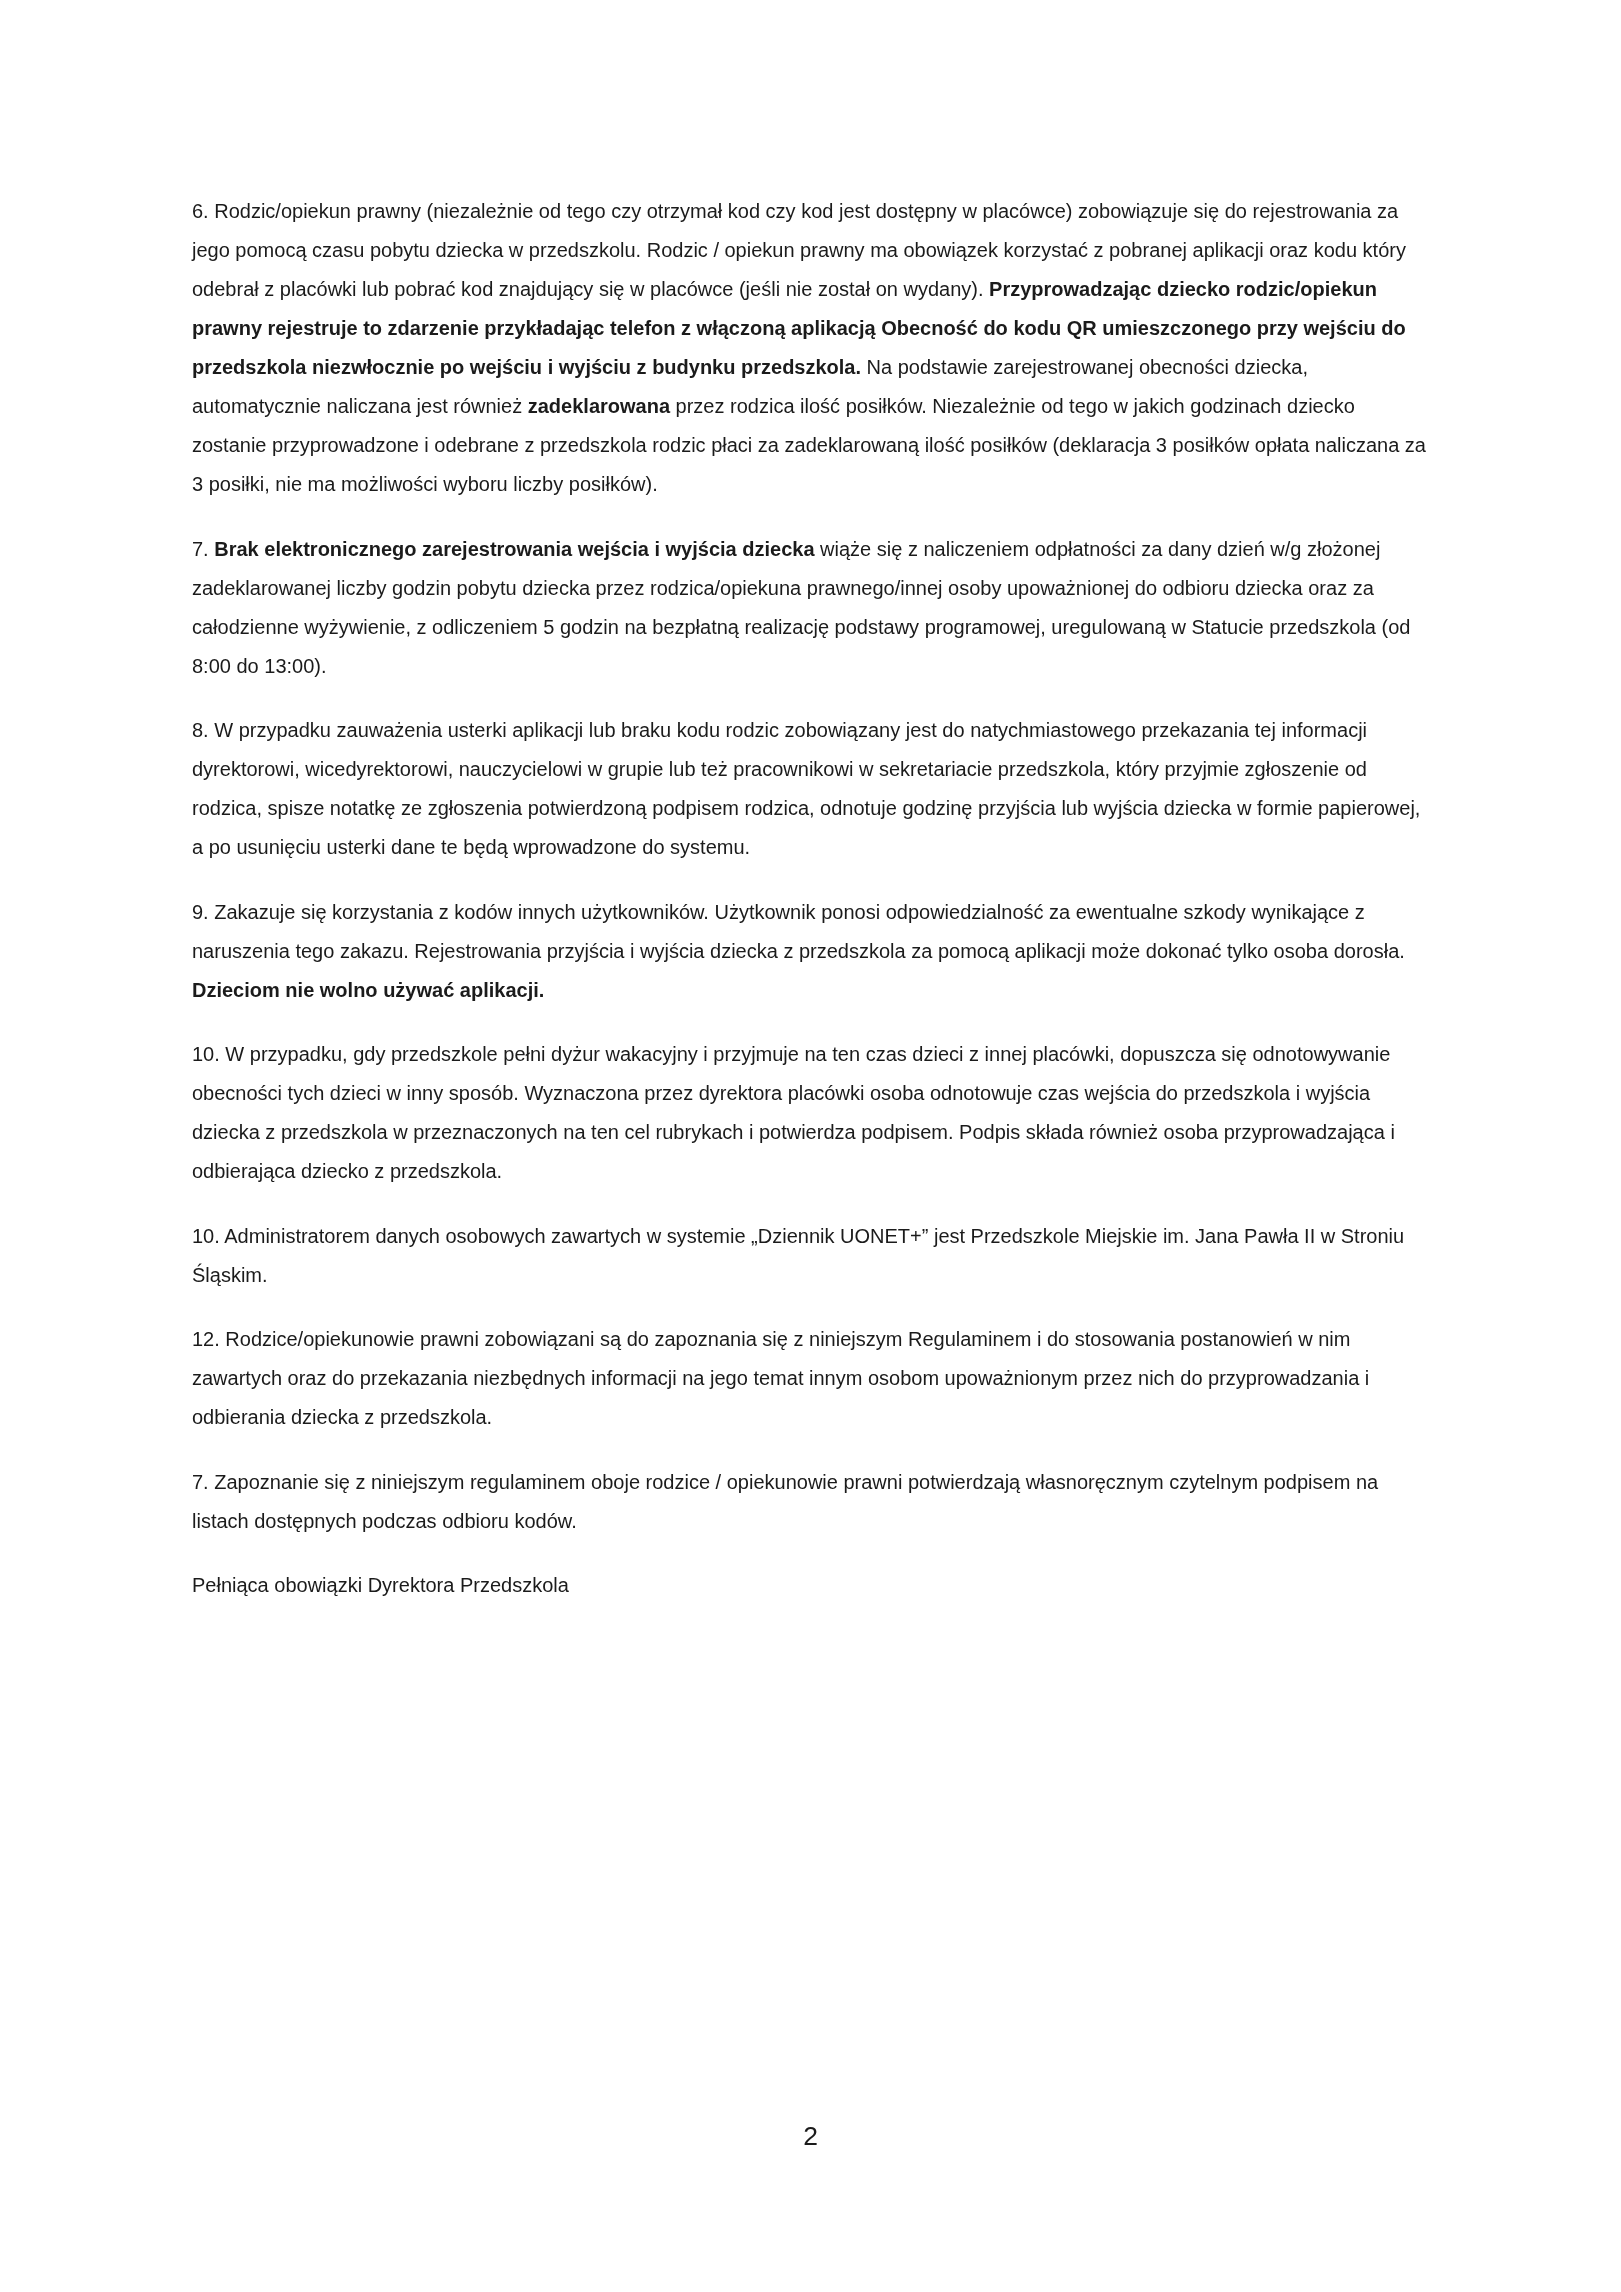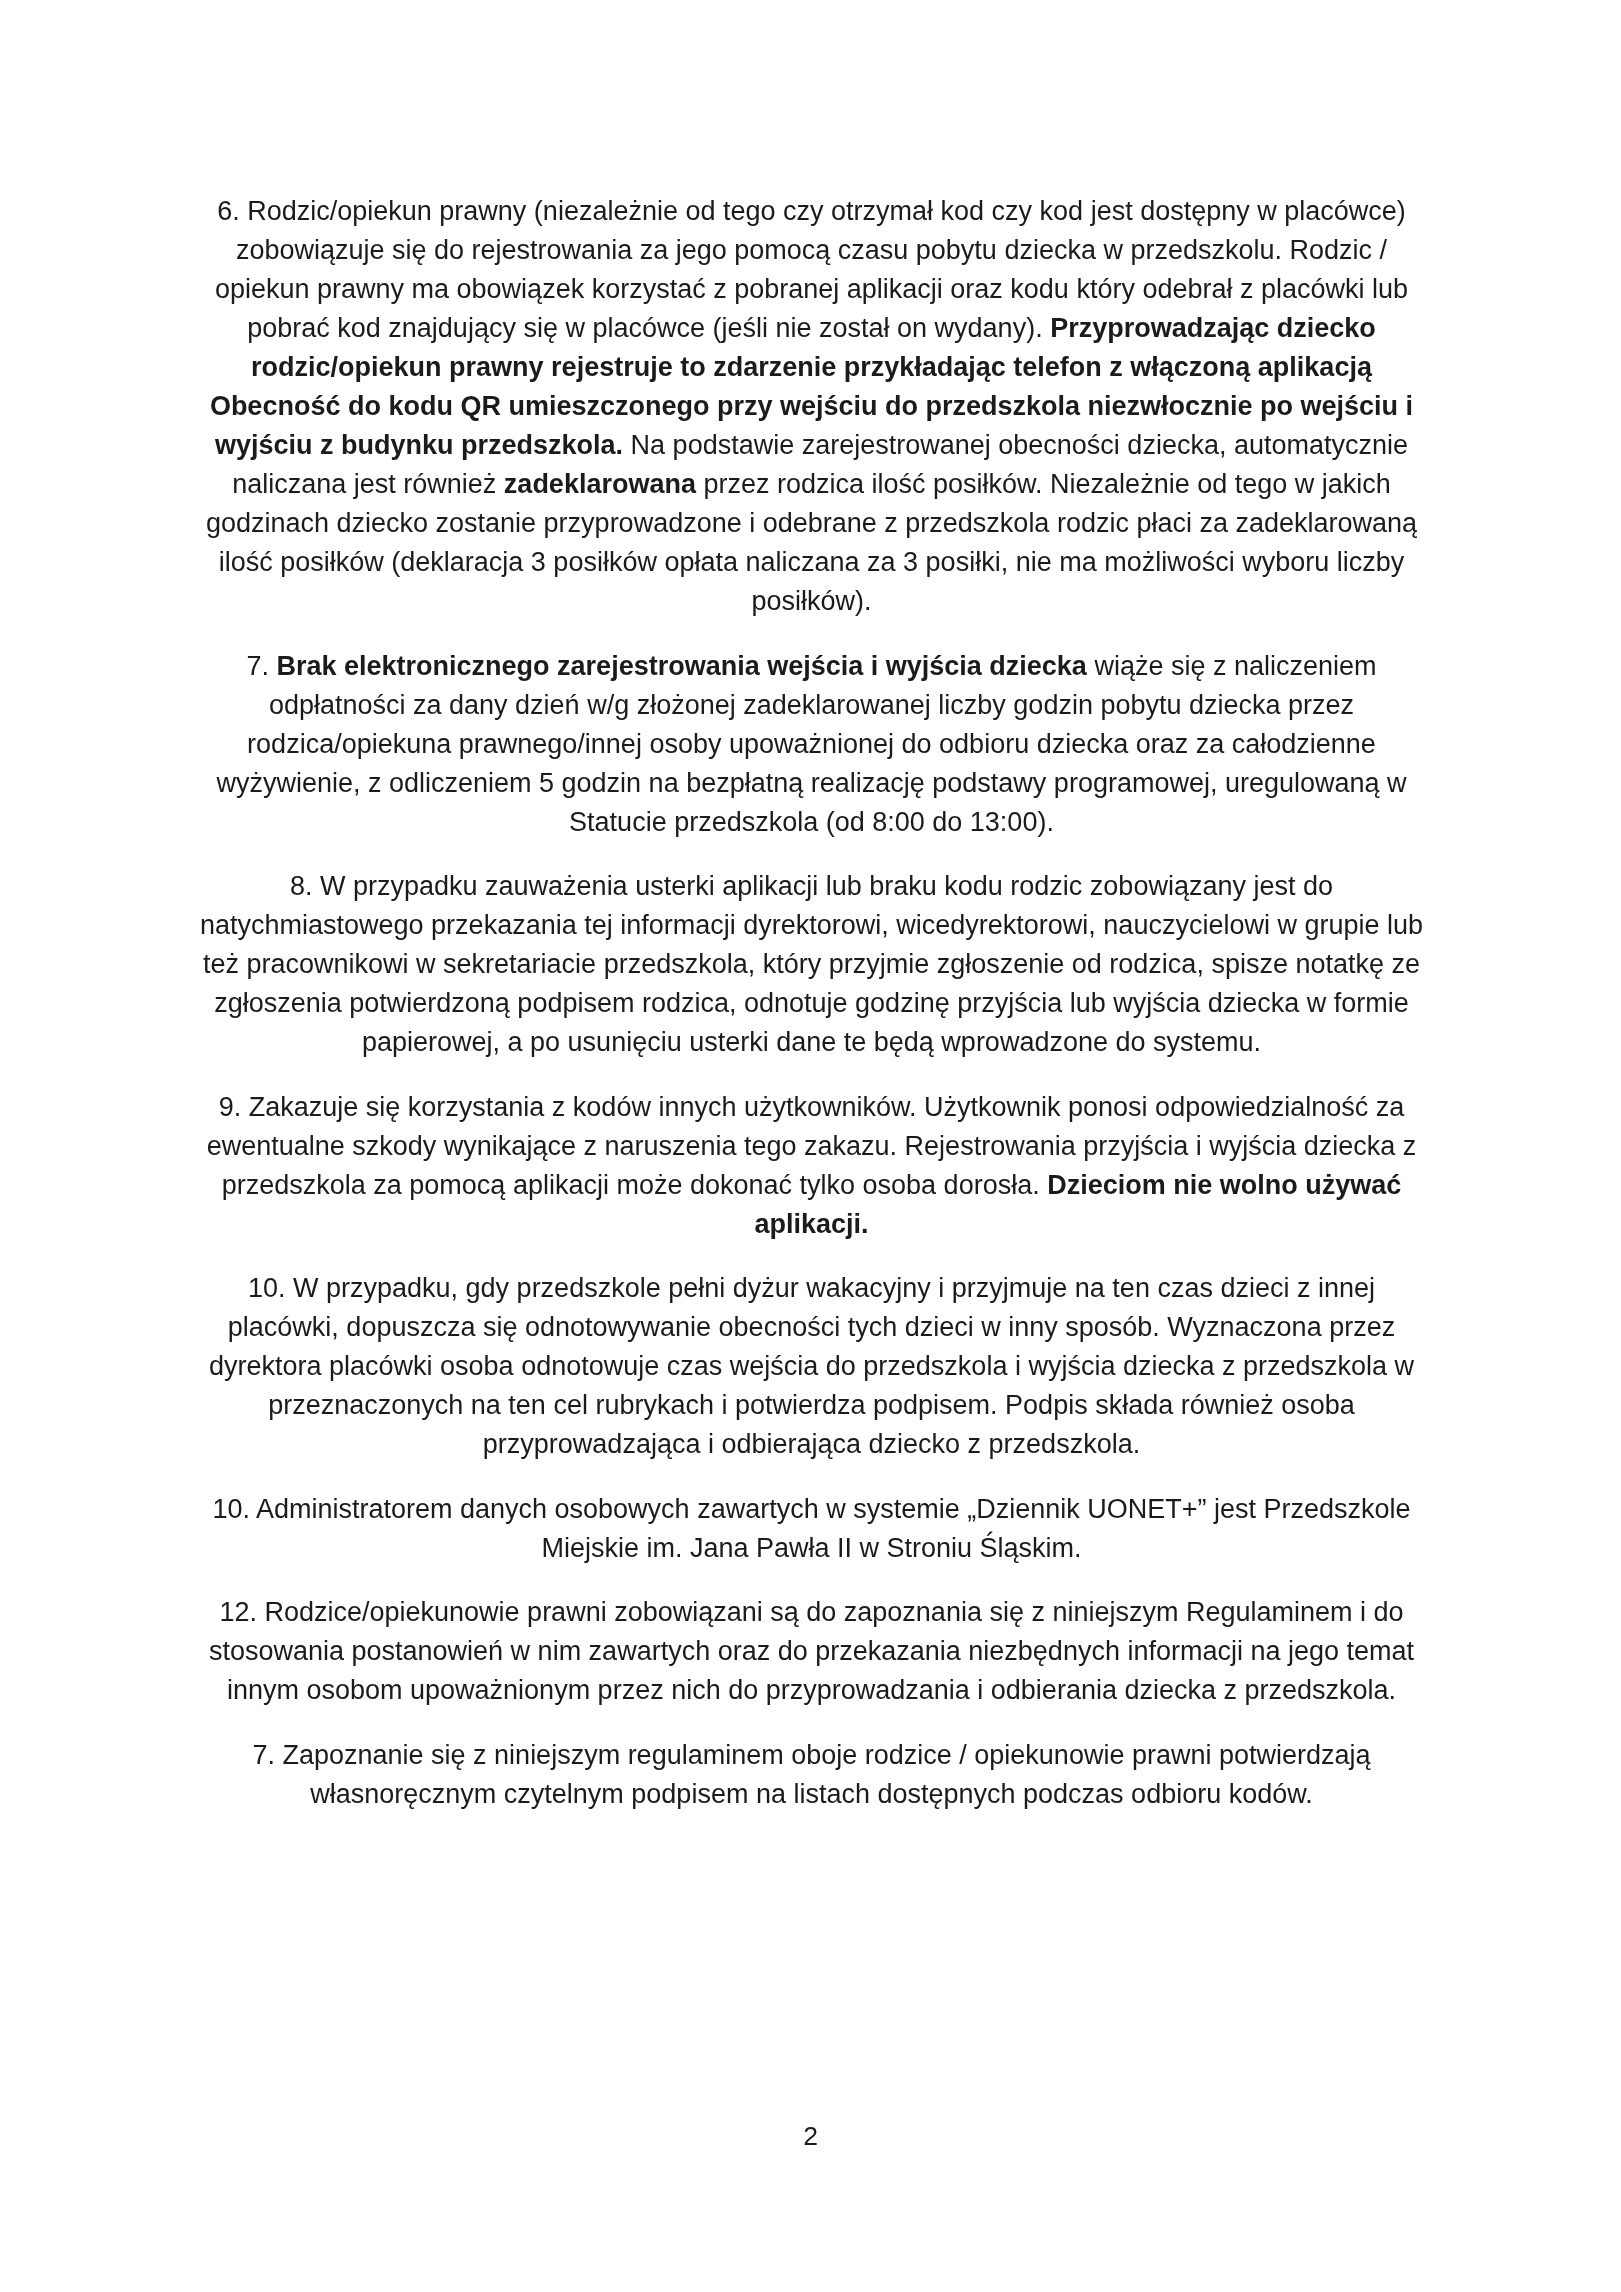--- a/index.html
+++ b/index.html
@@ -18,24 +18,24 @@
     overflow: hidden;
   }
   .content {
     position: absolute;
     left: 192px;
     top: 192px;
     width: 1239px;
   }
   .content p {
     margin: 0 0 25.5px 0;
-    font-size: 27px;
+    font-size: 20px;
     line-height: 39px;
     font-weight: 400;
-    text-align: center;
+    text-align: left;
   }
   .content p strong {
     font-weight: 700;
   }
   .page-number {
     position: absolute;
     top: 2117px;
     left: 0;
     width: 100%;
     text-align: center;
@@ -49,16 +49,17 @@
 <div class="page">
   <div class="content">
       <p><span>6. Rodzic/opiekun prawny (niezależnie od tego czy otrzymał kod czy kod jest dostępny w placówce) zobowiązuje się do rejestrowania za jego pomocą czasu pobytu dziecka w przedszkolu. Rodzic / opiekun prawny ma obowiązek korzystać z pobranej aplikacji oraz kodu który odebrał z placówki lub pobrać kod znajdujący się w placówce (jeśli nie został on wydany). </span><strong>Przyprowadzając dziecko rodzic/opiekun prawny rejestruje to zdarzenie przykładając telefon z włączoną aplikacją Obecność do kodu QR umieszczonego przy wejściu do przedszkola niezwłocznie po wejściu i wyjściu z budynku przedszkola.</strong><span> Na podstawie zarejestrowanej obecności dziecka, automatycznie naliczana jest również </span><strong>zadeklarowana</strong><span> przez rodzica ilość posiłków. Niezależnie od tego w jakich godzinach dziecko zostanie przyprowadzone i odebrane z przedszkola rodzic płaci za zadeklarowaną ilość posiłków (deklaracja 3 posiłków opłata naliczana za 3 posiłki, nie ma możliwości wyboru liczby posiłków).</span></p>
       <p><span>7. </span><strong>Brak elektronicznego zarejestrowania wejścia i wyjścia dziecka</strong><span> wiąże się z naliczeniem odpłatności za dany dzień w/g złożonej zadeklarowanej liczby godzin pobytu dziecka przez rodzica/opiekuna prawnego/innej osoby upoważnionej do odbioru dziecka oraz za całodzienne wyżywienie, z odliczeniem 5 godzin na bezpłatną realizację podstawy programowej, uregulowaną w Statucie przedszkola (od 8:00 do 13:00).</span></p>
       <p><span>8. W przypadku zauważenia usterki aplikacji lub braku kodu rodzic zobowiązany jest do natychmiastowego przekazania tej informacji dyrektorowi, wicedyrektorowi,  nauczycielowi w grupie lub też pracownikowi w sekretariacie przedszkola, który przyjmie zgłoszenie od rodzica, spisze notatkę ze zgłoszenia potwierdzoną podpisem rodzica, odnotuje godzinę przyjścia lub wyjścia dziecka w formie papierowej, a po usunięciu usterki dane te będą wprowadzone do systemu.</span></p>
       <p><span>9. Zakazuje się korzystania z kodów innych użytkowników. Użytkownik ponosi odpowiedzialność za ewentualne szkody wynikające z naruszenia tego zakazu. Rejestrowania przyjścia i wyjścia dziecka z przedszkola za pomocą aplikacji może dokonać tylko osoba dorosła. </span><strong>Dzieciom nie wolno używać aplikacji.</strong></p>
       <p><span>10.  W przypadku, gdy przedszkole pełni dyżur wakacyjny i przyjmuje na ten czas dzieci z innej placówki, dopuszcza się odnotowywanie obecności tych dzieci w inny sposób. Wyznaczona przez dyrektora placówki osoba odnotowuje czas wejścia do przedszkola i wyjścia dziecka z przedszkola w przeznaczonych na ten cel rubrykach i potwierdza podpisem. Podpis składa również osoba przyprowadzająca i odbierająca dziecko z przedszkola.</span></p>
       <p><span>10. Administratorem danych osobowych zawartych w systemie „Dziennik UONET+” jest Przedszkole Miejskie im. Jana Pawła II w Stroniu Śląskim.</span></p>
       <p><span>12. Rodzice/opiekunowie prawni zobowiązani są do zapoznania się z niniejszym  Regulaminem i do stosowania postanowień w nim zawartych oraz do przekazania niezbędnych informacji na jego temat innym osobom upoważnionym przez nich do przyprowadzania i odbierania dziecka z przedszkola.</span></p>
       <p><span>7. Zapoznanie się z niniejszym regulaminem oboje rodzice / opiekunowie prawni potwierdzają własnoręcznym czytelnym podpisem na listach dostępnych podczas odbioru kodów.</span></p>
+      <p><span>Pełniąca obowiązki Dyrektora Przedszkola</span></p>
     </div>
   <div class="page-number">2</div>
 </div>
 
 
 </body></html>

